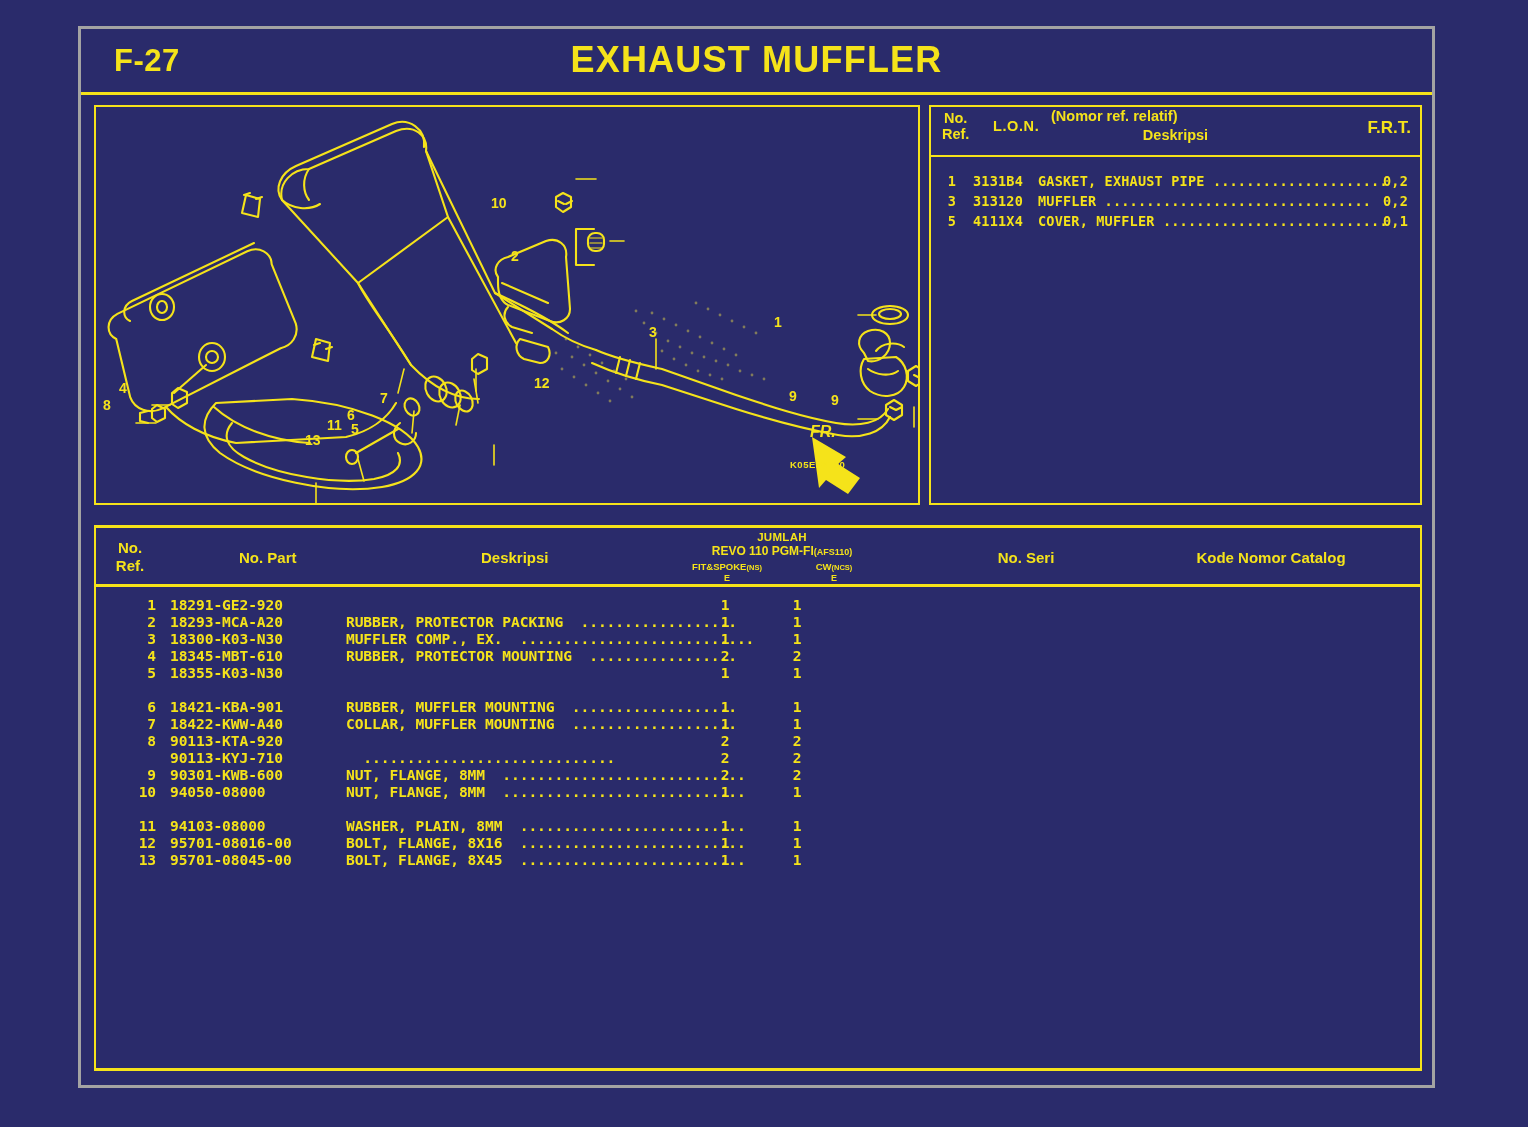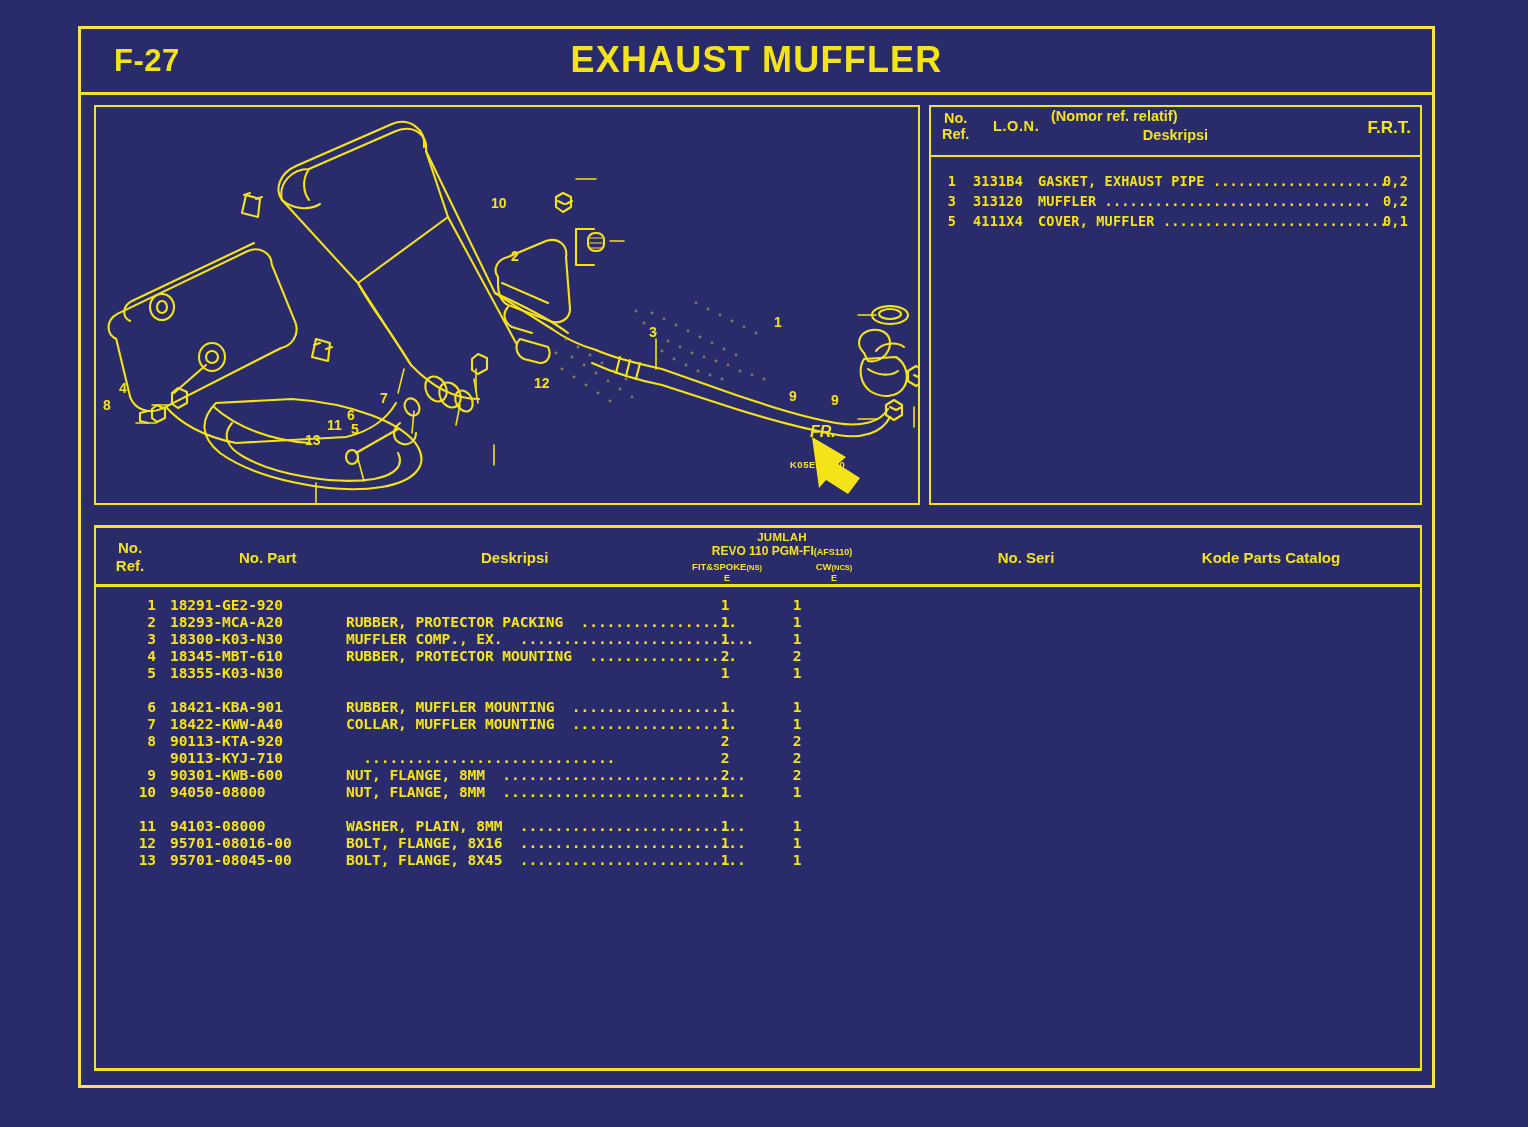--- a/index.html
+++ b/index.html
@@ -24,21 +24,21 @@
     background: #2a2b6b;
   }
 
   
   .frame {
     position: absolute;
     left: 78px;
     top: 26px;
     width: 1357px;
     height: 1062px;
-    border: 3px solid #fde047;
+    border: 3px solid #a3a3a3;
     box-sizing: border-box;
   }
 
   
   .titlebar {
     position: absolute;
     left: 0; top: 0;
     width: 100%;
     height: 66px;
     border-bottom: 3px solid #f5e31a;
@@ -537,21 +537,21 @@
         </div>
         <div class="h-sub1">
           <span>FIT&amp;SPOKE</span><span class="tiny">(NS)</span>
         </div>
         <div class="h-sub2">
           <span>CW</span><span class="tiny">(NCS)</span>
         </div>
         <div class="h-e1">E</div>
         <div class="h-e2">E</div>
         <div class="h-noseri">No. Seri</div>
-        <div class="h-kode">Kode Parts Catalog</div>
+        <div class="h-kode">Kode Nomor Catalog</div>
       </div>
       <div class="mt-body" id="parts-rows">
           <div class="part-row">
             <span class="c-no">1</span>
             <span class="c-part">18291-GE2-920</span>
             <span class="c-q1">1</span>
             <span class="c-q2">1</span>
           </div>
           <div class="part-row">
             <span class="c-no">2</span>

